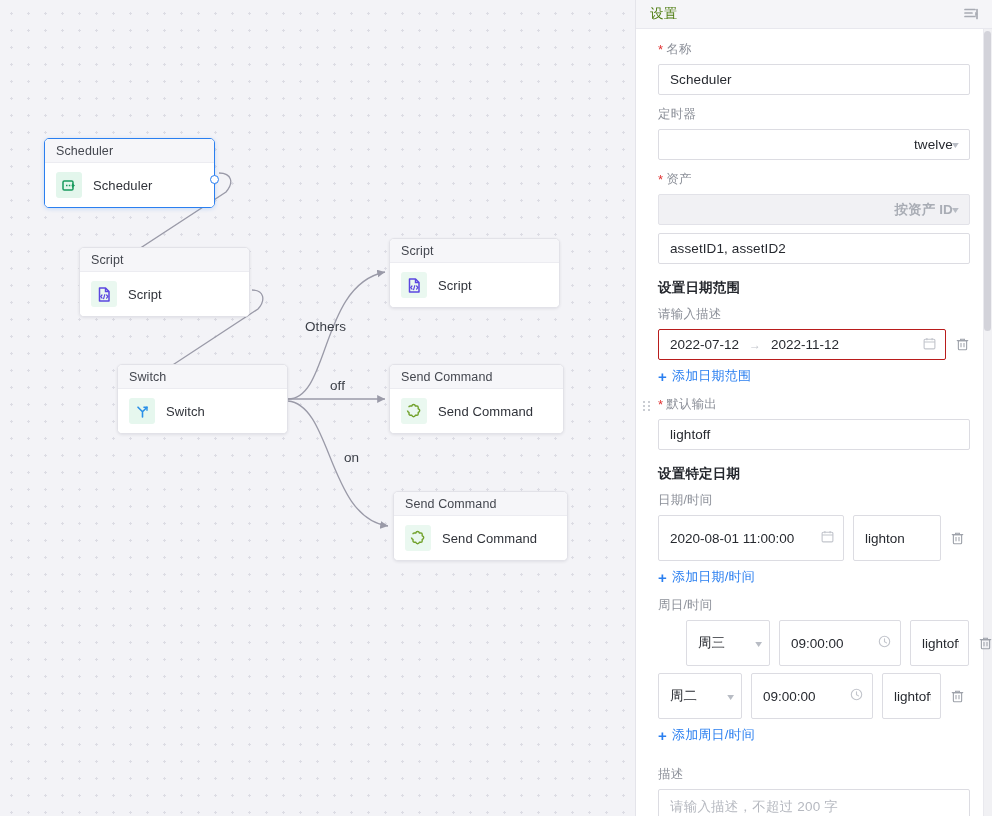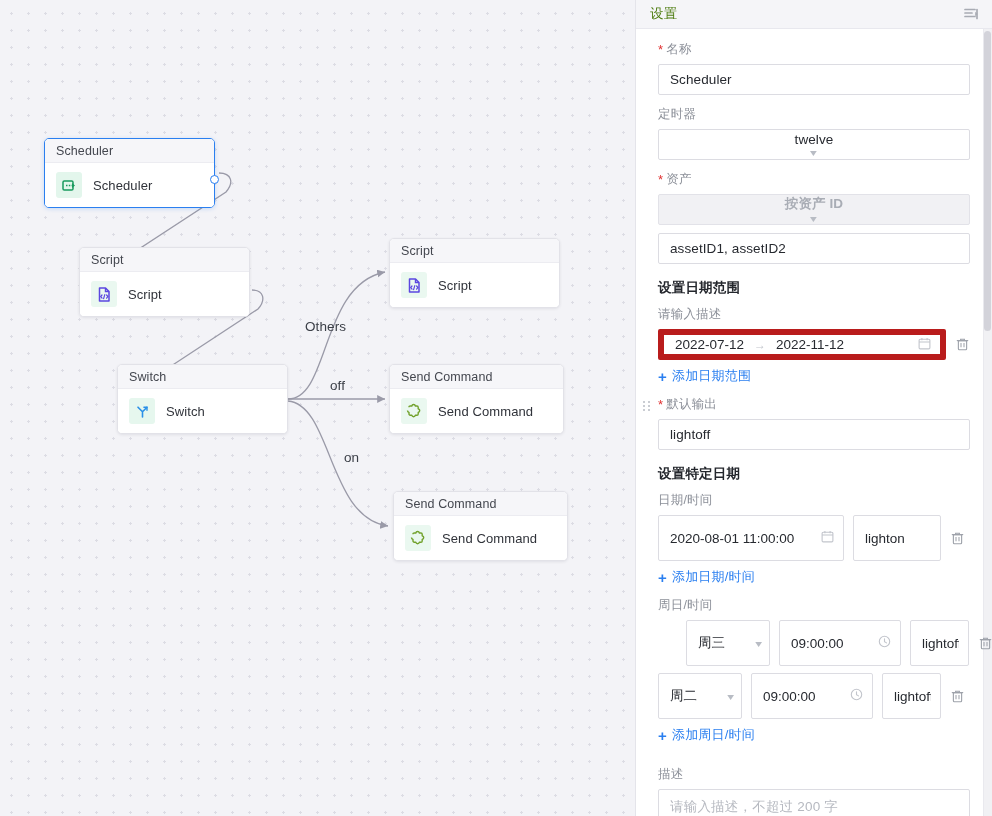--- a/index.html
+++ b/index.html
@@ -126,34 +126,34 @@
     width: 100%; height: 31px;
     border: 1px solid #dcdce2; border-radius: 2px;
     background: #fff;
     padding: 0 11px;
     font-size: 13.5px; color: #26292f;
     display: flex; align-items: center;
     font-family: inherit;
     letter-spacing: .1px;
   }
   .inp.disabled { background: #f1f1f4; border-color: #e2e2e8; color: #a9adb5; font-weight: bold; }
-  .sel { justify-content: center; flex-direction: column; }
+  .sel { justify-content: flex-end; }
   .chev { color: #b8bcc4; font-size: 10px; transform: scaleX(1.35); flex: 0 0 auto; }
 
   .sect-title {
     font-size: 13.5px; font-weight: bold; color: #24272d;
     margin: 15px 0 9px 0; letter-spacing: .2px;
   }
 
   .row { display: flex; align-items: center; gap: 9px; margin-bottom: 7px; }
   .trash { flex: 0 0 auto; cursor: pointer; display:flex; align-items:center; }
 
   .daterange {
     flex: 1 1 auto; height: 31px;
-    border: 6px solid #b91c1c; border-radius: 2px; background: #fff;
+    border: 1px solid #b91c1c; border-radius: 2px; background: #fff;
     display: flex; align-items: center; padding: 0 9px 0 11px;
     font-size: 13.5px; color: #26292f; gap: 4px;
   }
   .dr-arrow { color: #c2c5cc; font-size: 12px; margin: 0 6px; }
   .dr-date { white-space: nowrap; }
   .dr-spacer { flex: 1 1 auto; }
 
   .addlink {
     display: flex; align-items: center; gap: 5px;
     color: #2a7ff0; font-size: 13px; cursor: pointer;

